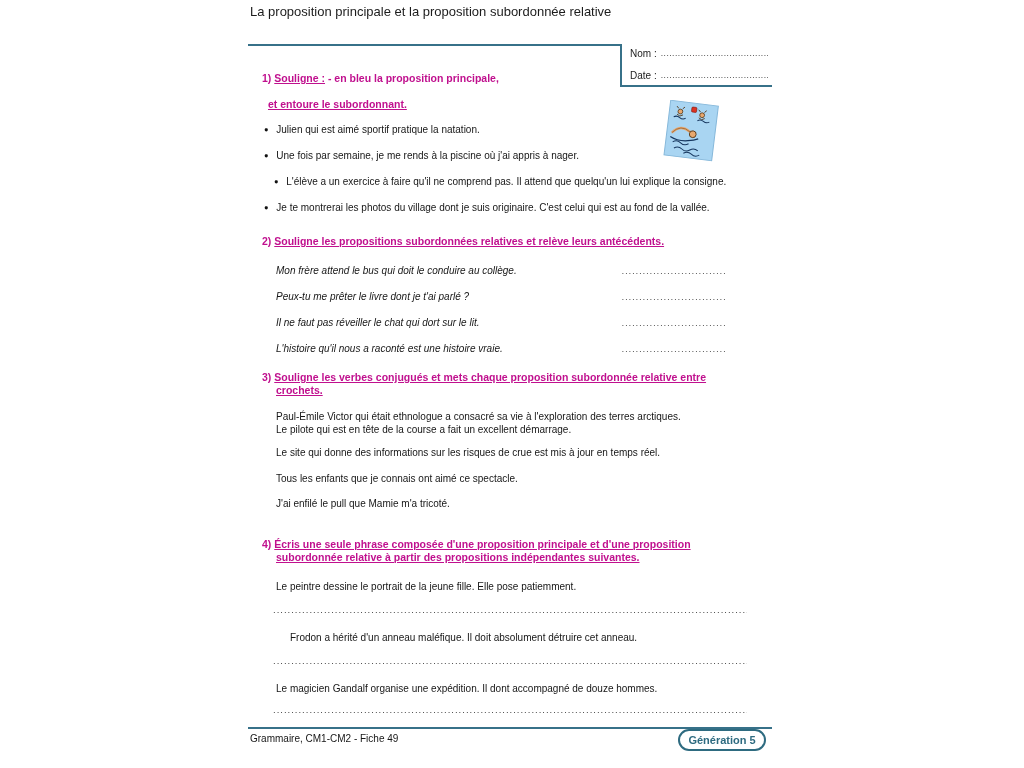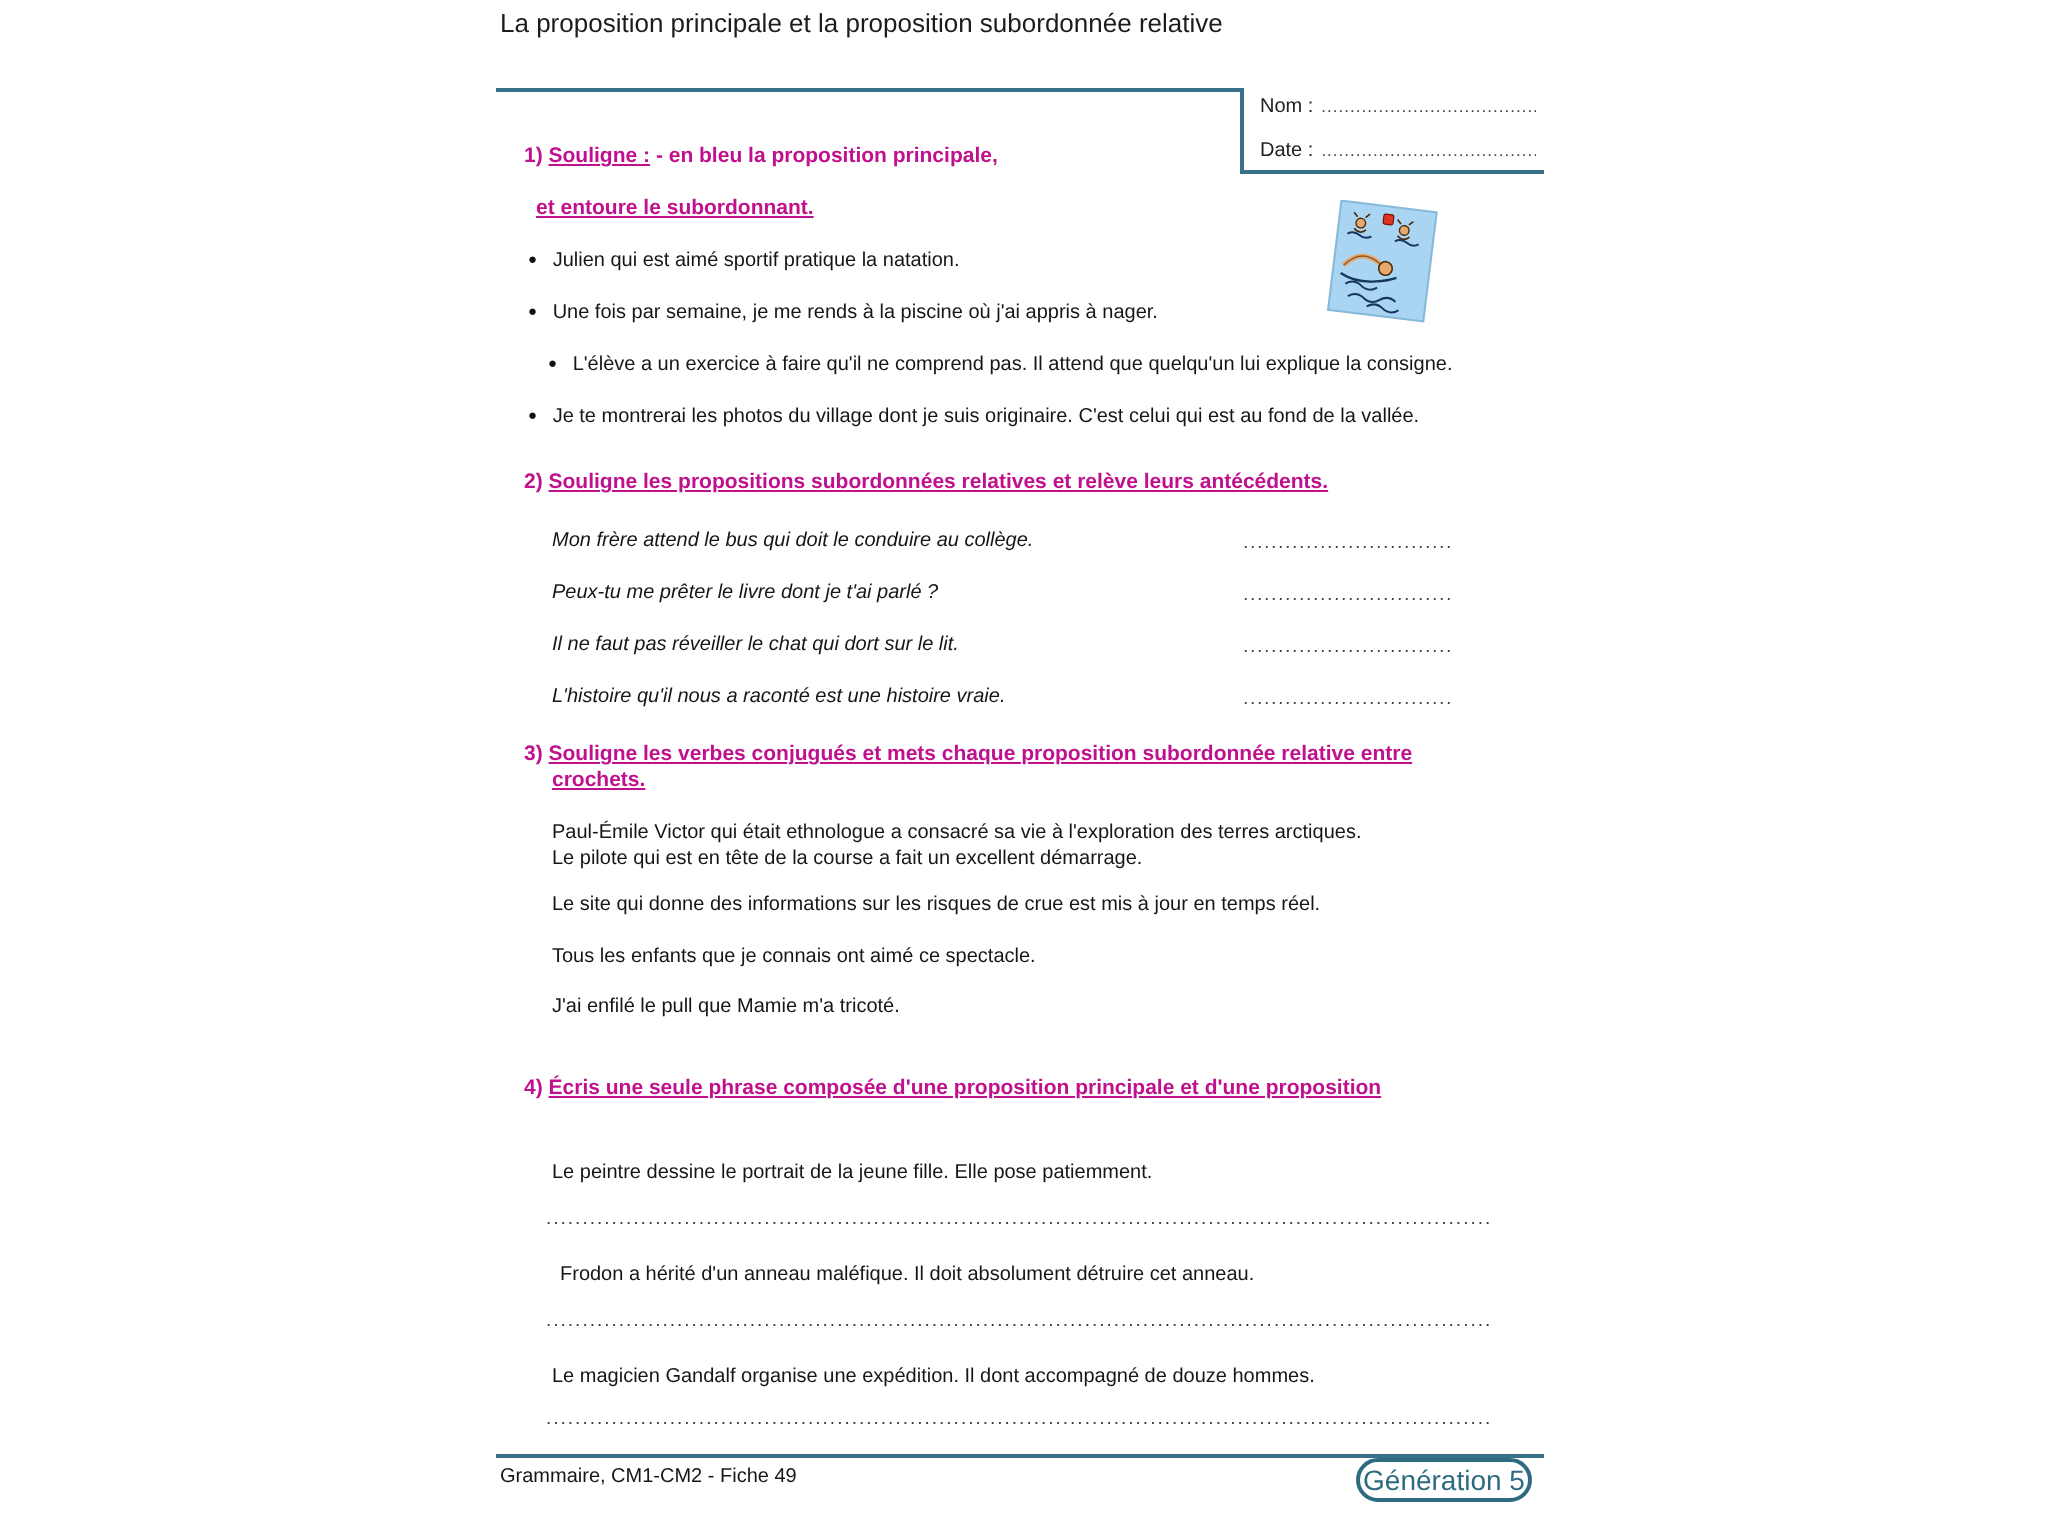--- a/index.html
+++ b/index.html
@@ -19,21 +19,21 @@
   .ex2-row{width:480px;font-style:italic;}
   .ex2-dots{position:absolute;left:346px;top:1px;width:104px;overflow:hidden;
     white-space:nowrap;font-size:9px;letter-spacing:1px;color:#3c3c3c;}
   .answer-dots{width:474px;height:12px;line-height:12px;overflow:hidden;white-space:nowrap;
     font-size:9.5px;letter-spacing:1px;color:#3c3c3c;}
   .nd-row{display:flex;width:138px;height:14px;}
   .nd-label{font-size:10px;color:#222;margin-right:4px;}
   .nd-dots{flex:1;overflow:hidden;white-space:nowrap;font-size:8.5px;letter-spacing:0.5px;color:#444;}
   .footer-text{font-size:10px;color:#161616;}
   .badge{width:84px;height:18px;border:2px solid #2e6b80;border-radius:11px;
-    color:#2e6b80;font-weight:normal;font-size:14px;line-height:18px;text-align:center;}
+    color:#2e6b80;font-weight:bold;font-size:11px;line-height:18px;text-align:center;}
   .ind2{display:inline-block;padding-left:71px;}
   .ind3{display:inline-block;padding-left:6px;}
   .hang{display:inline-block;padding-left:14px;}
 </style>
 </head>
 <body>
 
 <div class="abs title nowrap" style="left:250px;top:4px;">La proposition principale et la proposition subordonnée relative</div>
 
 <div class="abs rule" style="left:248px;top:44px;width:374px;height:2px;"></div>
@@ -132,26 +132,27 @@
 
 <div class="abs body-text nowrap" style="left:276px;top:410px;">Paul-Émile Victor qui était ethnologue a consacré sa vie à l'exploration des terres arctiques.</div>
 <div class="abs body-text nowrap" style="left:276px;top:423px;">Le pilote qui est en tête de la course a fait un excellent démarrage.</div>
 <div class="abs body-text nowrap" style="left:276px;top:446px;">Le site qui donne des informations sur les risques de crue est mis à jour en temps réel.</div>
 <div class="abs body-text nowrap" style="left:276px;top:472px;">Tous les enfants que je connais ont aimé ce spectacle.</div>
 <div class="abs body-text nowrap" style="left:276px;top:497px;">J'ai enfilé le pull que Mamie m'a tricoté.</div>
 
 <div class="abs heading" style="left:262px;top:538px;">
   <span>4)</span>
   <span class="u">Écris une seule phrase composée d'une proposition principale et d'une proposition</span><br>
+  <span class="hang u">subordonnée relative à partir des propositions indépendantes suivantes.</span>
 </div>
 
 <div class="abs body-text nowrap" style="left:276px;top:580px;">Le peintre dessine le portrait de la jeune fille. Elle pose patiemment.</div>
 <div class="abs answer-dots" style="left:273px;top:604px;">........................................................................................................................................................................................................................................</div>
 
-<div class="abs body-text nowrap" style="left:280px;top:631px;">Frodon a hérité d'un anneau maléfique. Il doit absolument détruire cet anneau.</div>
+<div class="abs body-text nowrap" style="left:290px;top:631px;">Frodon a hérité d'un anneau maléfique. Il doit absolument détruire cet anneau.</div>
 <div class="abs answer-dots" style="left:273px;top:655px;">........................................................................................................................................................................................................................................</div>
 
 <div class="abs body-text nowrap" style="left:276px;top:682px;">Le magicien Gandalf organise une expédition. Il dont accompagné de douze hommes.</div>
 <div class="abs answer-dots" style="left:273px;top:704px;">........................................................................................................................................................................................................................................</div>
 
 <div class="abs rule" style="left:248px;top:727px;width:524px;height:2px;"></div>
 <div class="abs footer-text nowrap" style="left:250px;top:733px;text-align:right;">Grammaire, CM1-CM2 - Fiche 49</div>
 <div class="abs badge" style="left:678px;top:729px;">Génération 5</div>
 
 </body></html>

